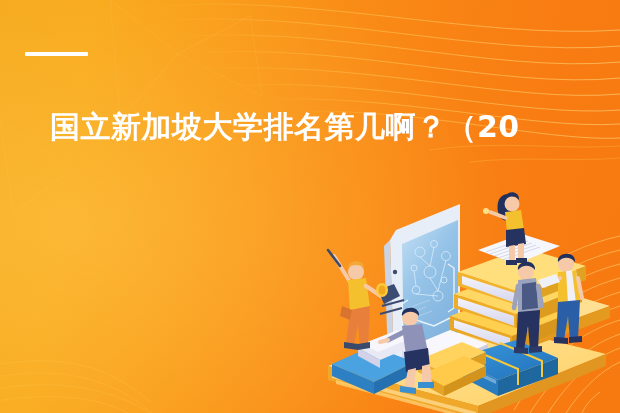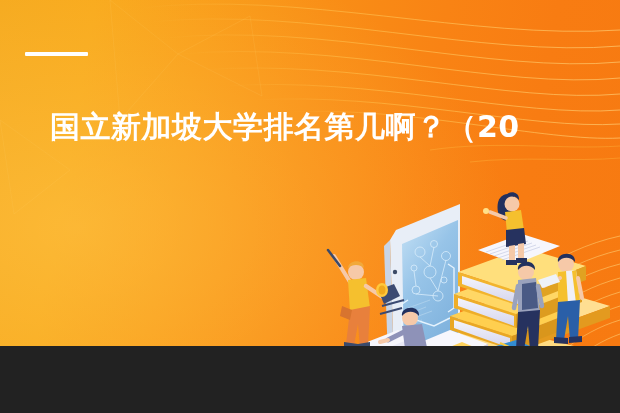--- a/index.html
+++ b/index.html
@@ -3,21 +3,21 @@
 <meta charset="utf-8">
 <style>
   html, body {
     margin: 0;
     padding: 0;
     background: #222;
   }
   #banner {
     position: relative;
     width: 620px;
-    height: 346px;
+    height: 413px;
     overflow: hidden;
     font-family: "DejaVu Sans", "Liberation Sans", sans-serif;
     
     background:
       linear-gradient(100deg,
         #f5a81c 0%,
         #f8a81a 14%,
         #f99c18 30%,
         #f98e16 48%,
         #f98314 66%,

